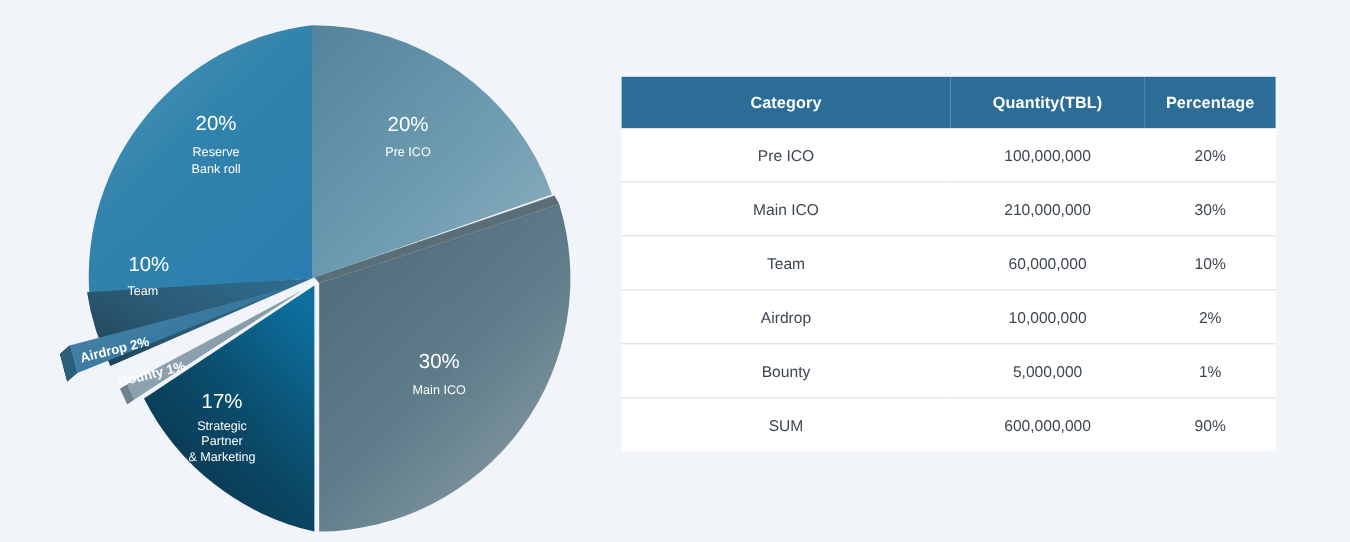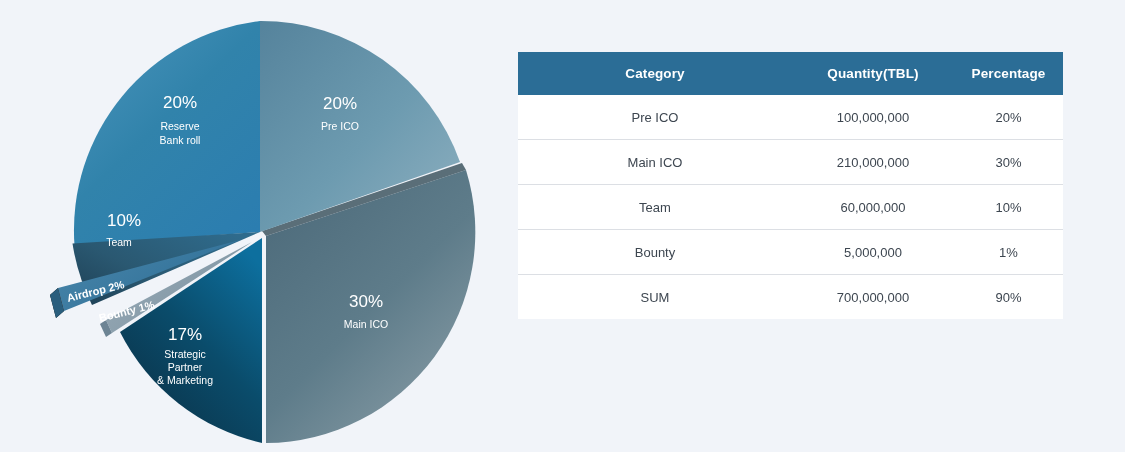--- a/index.html
+++ b/index.html
@@ -47,21 +47,21 @@
   .thin-label-sub {
     font-size: 11px;
     font-weight: bold;
     fill: #ffffff;
   }
 
   
   #table-panel {
     position: absolute;
     left: 518px;
-    top: 52px;
+    top: 64px;
     width: 539px;
   }
   table.alloc {
     width: 539px;
     border-collapse: collapse;
     table-layout: fixed;
     background: #ffffff;
   }
   table.alloc thead th {
     background: #2b6d96;
@@ -207,24 +207,29 @@
         <td>Main ICO</td>
         <td>210,000,000</td>
         <td>30%</td>
       </tr>
       <tr>
         <td>Team</td>
         <td>60,000,000</td>
         <td>10%</td>
       </tr>
       <tr>
+        <td>Airdrop</td>
+        <td>10,000,000</td>
+        <td>2%</td>
+      </tr>
+      <tr>
         <td>Bounty</td>
         <td>5,000,000</td>
         <td>1%</td>
       </tr>
       <tr>
         <td>SUM</td>
-        <td>700,000,000</td>
+        <td>600,000,000</td>
         <td>90%</td>
       </tr>
     </tbody>
   </table>
 </div>
 
 </body></html>

